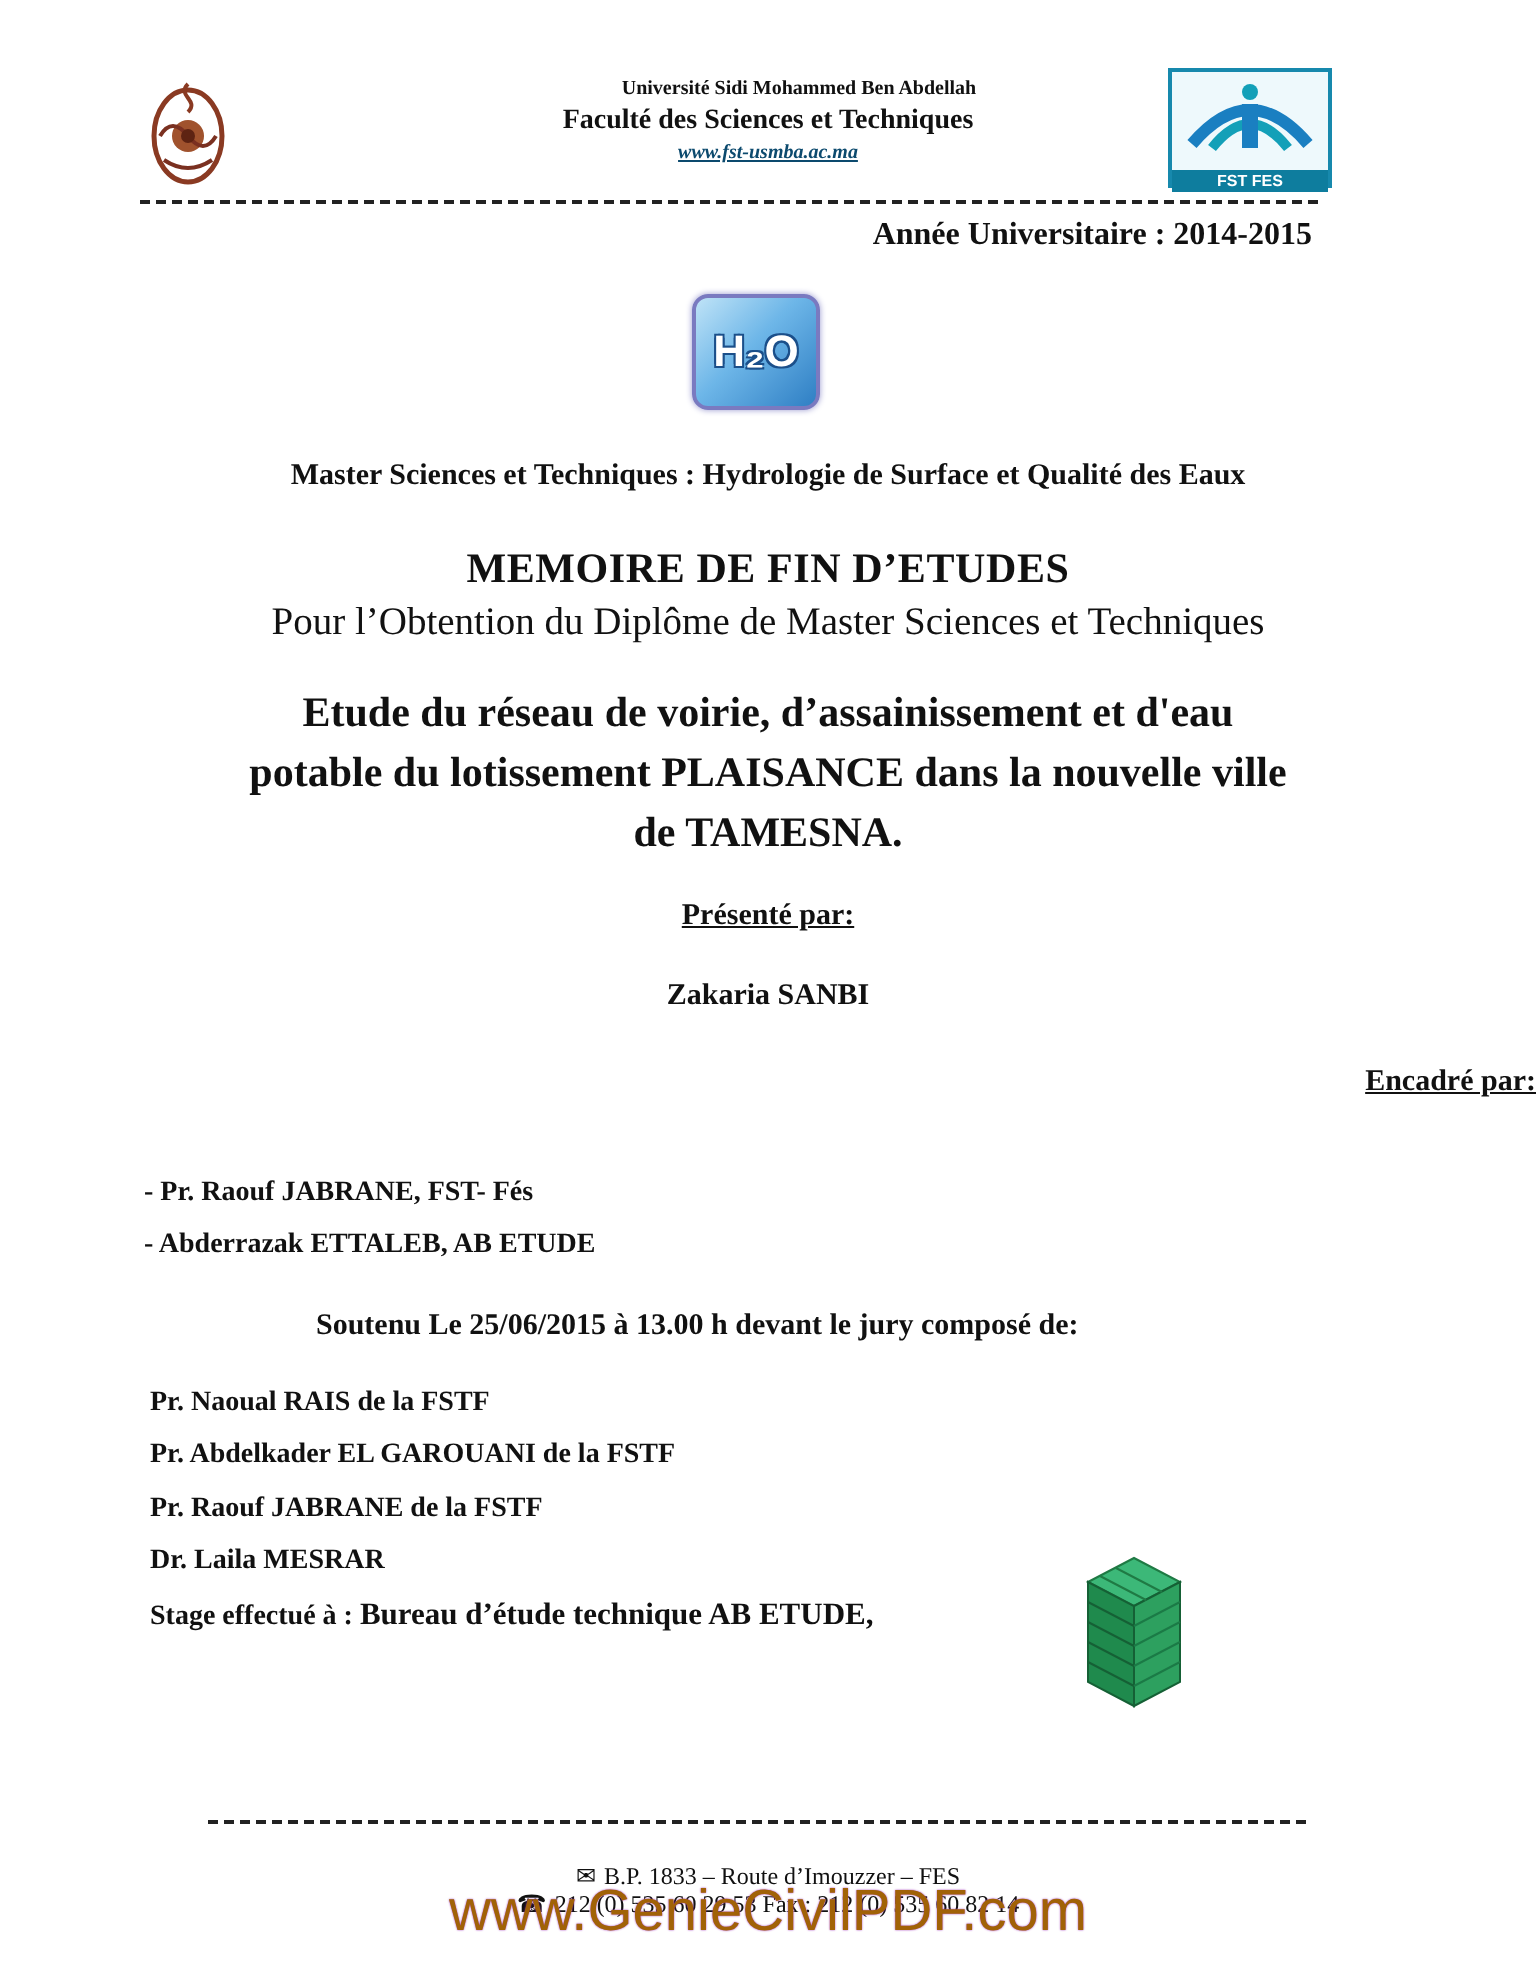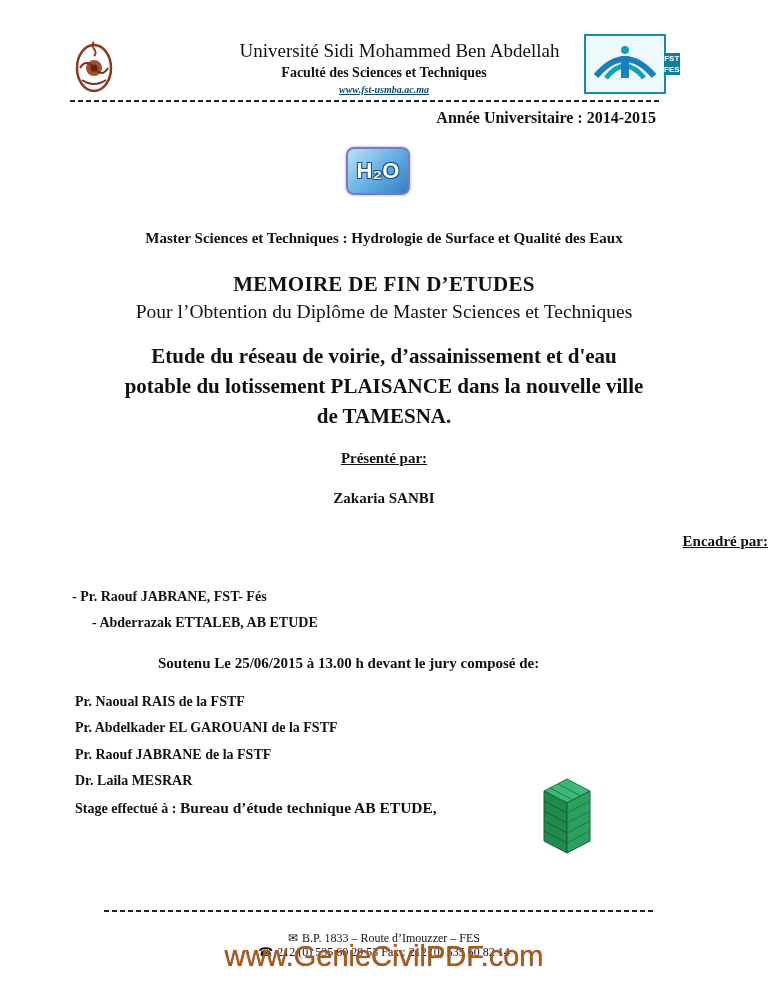--- a/index.html
+++ b/index.html
@@ -13,50 +13,50 @@
     font-family: "Liberation Serif", serif;
     color: #111;
     overflow: hidden;
   }
   
   .uni-logo { position: absolute; left: 72px; top: 36px; width: 44px; height: 60px; }
   .header-center {
     position: absolute; left: 0; top: 38px; width: 100%;
     text-align: center; line-height: 1.35;
   }
-  .header-center .uni-name { font-weight: normal; font-size: 19px; padding-left: 31px; }
+  .header-center .uni-name { font-weight: bold; font-size: 10px; padding-left: 31px; }
   .header-center .fac-name { font-weight: bold; font-size: 14px; }
   .header-center .website  {
     font-weight: bold; font-style: italic; font-size: 10px;
     color: #0c4a6e; text-decoration: underline; cursor: pointer;
   }
   .fst-logo {
     position: absolute; left: 584px; top: 34px; width: 82px; height: 60px;
     border: 2px solid #1789ad; background: #eef9fc;
-    display: flex; flex-direction: row; align-items: center;
+    display: flex; flex-direction: column; align-items: center;
   }
   .fst-logo .art { flex: 1; width: 100%; }
   .fst-logo .band {
     width: 100%; background: #0e7d9e; color: #fff;
     font-family: "Liberation Sans", sans-serif;
     font-size: 8px; font-weight: bold; text-align: center; line-height: 11px;
   }
   .sep {
     position: absolute; height: 2px;
     background: repeating-linear-gradient(to right, #222 0 5px, transparent 5px 8px);
   }
   .sep-top { left: 70px; width: 592px; top: 100px; }
   .sep-bottom { left: 104px; width: 552px; top: 910px; }
   .annee {
     position: absolute; right: 112px; top: 109px;
     font-weight: bold; font-size: 16px; margin-left: 16px;
   }
   
   .h2o-logo {
-    position: absolute; left: 346px; top: 147px; width: 64px; height: 48px;
+    position: absolute; left: 346px; top: 147px; width: 64px; height: 58px;
     border-radius: 8px;
     background: linear-gradient(135deg, #bfe3f7 0%, #6db6e8 45%, #2f7fc4 100%);
     border: 2px solid #7a7ac0;
     box-shadow: 0 0 3px #9a9ad0;
     display: flex; align-items: center; justify-content: center;
   }
   .h2o-logo .h2o-text {
     color: #ffffff; font-family: "Liberation Sans", sans-serif;
     font-weight: bold; font-size: 22px;
     text-shadow: 1px 1px 0 #1b4f8a, -1px -1px 0 #1b4f8a, 1px -1px 0 #1b4f8a, -1px 1px 0 #1b4f8a;
@@ -85,21 +85,21 @@
   .author-name {
     position: absolute; left: 0; top: 490px; width: 100%;
     text-align: center; font-weight: bold; font-size: 15px;
   }
   .encadre-label {
     position: absolute; left: 0; top: 533px; width: 100%;
     text-align: right; font-weight: bold; font-size: 15px; text-decoration: underline;
   }
   .supervisor { position: absolute; left: 72px; font-weight: bold; font-size: 14px; }
   .supervisor-0 { top: 589px; }
-  .supervisor-1 { top: 615px; margin-left: 20px; }
+  .supervisor-1 { top: 615px; }
   .defense-line {
     position: absolute; left: 158px; top: 655px;
     font-weight: bold; font-size: 15px;
   }
   .jury-item { position: absolute; left: 75px; font-weight: bold; font-size: 14px; }
   .jury-0 { top: 694px; }
   .jury-1 { top: 720px; }
   .jury-2 { top: 747px; }
   .jury-3 { top: 773px; }
   .stage-line { position: absolute; left: 75px; top: 799px; font-weight: bold; font-size: 14px; }

